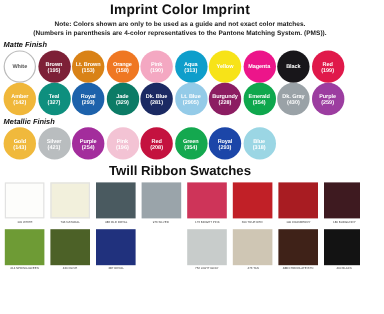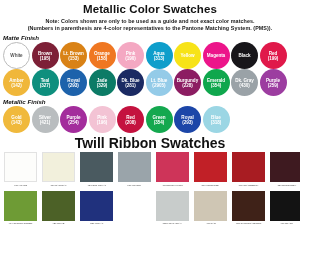--- a/index.html
+++ b/index.html
@@ -88,21 +88,21 @@
     text-align: center;
     white-space: nowrap;
   }
   .circle.outlined {
     border: 0.6px solid #bbbbbb;
   }
 
   
   .twill-title {
     text-align: center;
-    font-size: 14px;
+    font-size: 11px;
     font-weight: bold;
     color: #111111;
     margin: 4px 0 0 0;
     line-height: 12px;
   }
   .twill-row {
     display: flex;
     align-items: flex-start;
     padding-left: 4px;
     gap: 5px;
@@ -135,21 +135,21 @@
     text-align: center;
     white-space: nowrap;
     transform: scale(0.95);
   }
 </style>
 </head>
 <body>
 
 <div class="page">
 
-  <h1 class="main-title">Metallic Color Swatches</h1>
+  <h1 class="main-title">Imprint Color Imprint</h1>
 
   <div class="note-block">
     <div class="note-line">Note: Colors shown are only to be used as a guide and not exact color matches.</div>
     <div class="note-line">(Numbers in parenthesis are 4-color representatives to the Pantone Matching System. (PMS)).</div>
   </div>
 
   <div class="finish-label">Matte Finish</div>
 
   <div class="circle-row" id="matte-row-1">
       <div class="circle outlined" style="background: rgb(255, 255, 255);">

